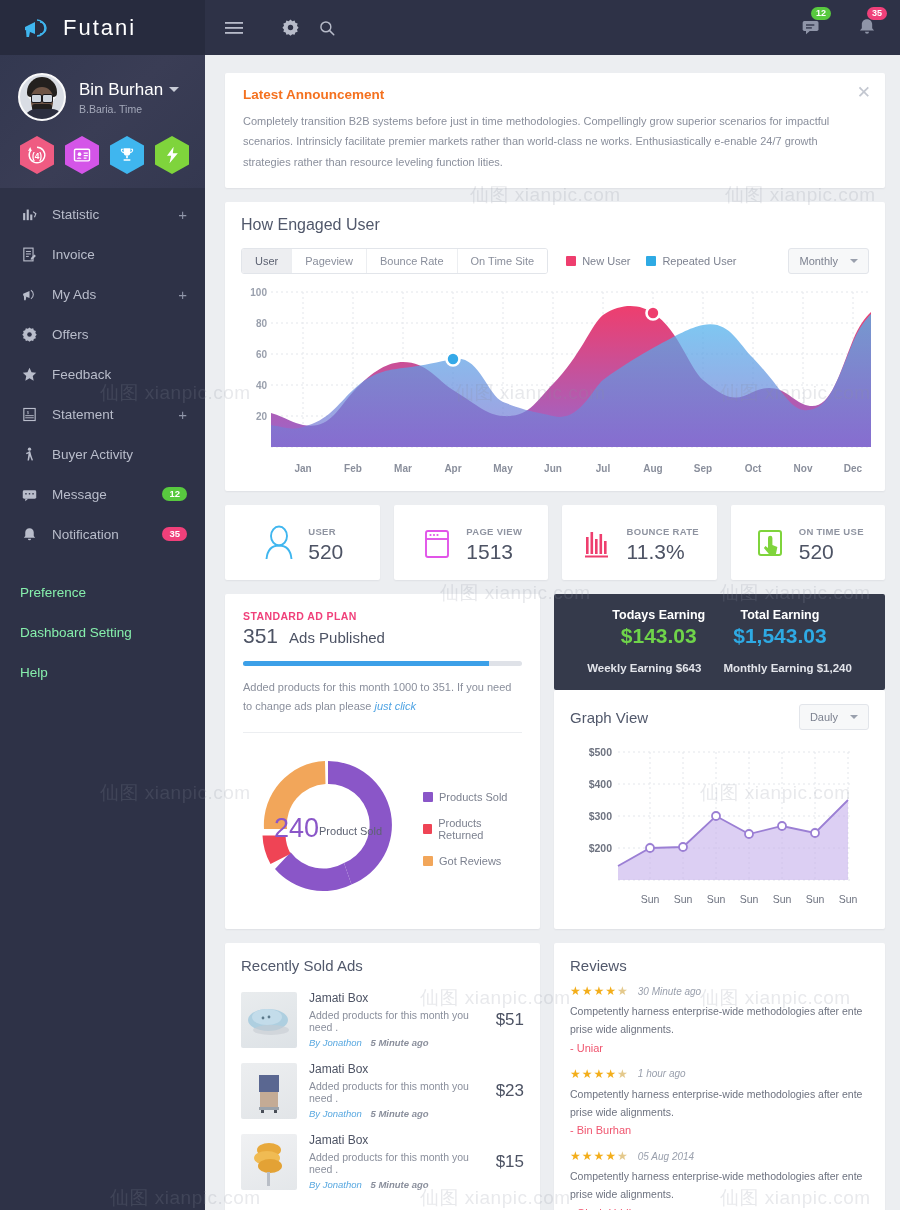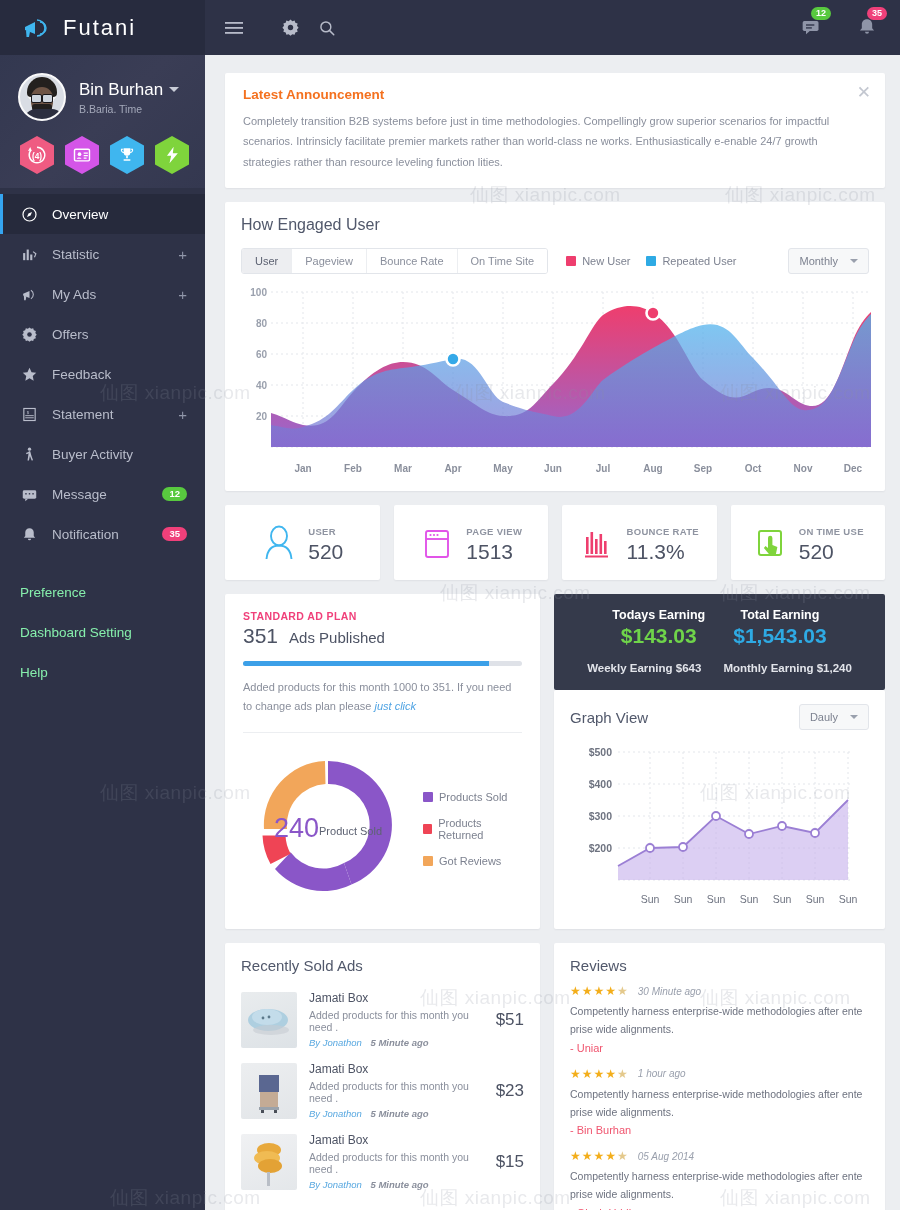--- a/index.html
+++ b/index.html
@@ -284,43 +284,46 @@
         <div class="hex" style="background:#7fd43c">
           <svg width="20" height="20" viewBox="0 0 24 24">
             <path d="M14 2 L6 13 h5 l-2 9 L19 10 h-6 Z" fill="#fff"></path>
           </svg>
         </div>
       </div>
     </div>
 
     <nav class="nav">
 
-      <div class="nav-item active">
-        <span class="nav-ico">
-          <svg width="17" height="17" viewBox="0 0 24 24">
-              <circle cx="12" cy="12" r="9.2" fill="none" stroke="#fff" stroke-width="1.7"></circle>
-              <path d="M15.5 8.5 L10.5 10.5 L8.5 15.5 L13.5 13.5 Z" fill="#fff"></path>
-            </svg>
-        </span>
-        <span class="nav-label">Overview</span>
-      </div>
 
       <div class="nav-item">
         <span class="nav-ico">
           <svg width="17" height="17" viewBox="0 0 24 24">
               <rect x="3" y="10" width="3" height="10" fill="#b9bdcb"></rect>
               <rect x="8" y="5" width="3" height="15" fill="#b9bdcb"></rect>
               <rect x="13" y="12" width="3" height="8" fill="#b9bdcb"></rect>
               <path d="M17 8 l4 3 -2 5" stroke="#b9bdcb" stroke-width="1.6" fill="none"></path>
             </svg>
         </span>
         <span class="nav-label">Statistic</span>
         <span class="plus">+</span>
       </div>
 
+      <div class="nav-item">
+        <span class="nav-ico">
+          <svg width="17" height="17" viewBox="0 0 24 24">
+              <rect x="4" y="3" width="13" height="18" fill="none" stroke="#b9bdcb" stroke-width="1.6"></rect>
+              <rect x="7" y="7" width="7" height="1.4" fill="#b9bdcb"></rect>
+              <rect x="7" y="10.5" width="7" height="1.4" fill="#b9bdcb"></rect>
+              <rect x="7" y="14" width="4" height="1.4" fill="#b9bdcb"></rect>
+              <path d="M14 17 l5-5 2 2 -5 5 -2.4 .4 Z" fill="#b9bdcb"></path>
+            </svg>
+        </span>
+        <span class="nav-label">Invoice</span>
+      </div>
 
       <div class="nav-item">
         <span class="nav-ico">
           <svg width="17" height="17" viewBox="0 0 24 24">
               <path d="M3 11 L12 7 L12 17 L3 13.5 Z" fill="#b9bdcb"></path>
               <path d="M4 13.5 L7.5 14.8 L6.6 20 L4.4 20 Z" fill="#b9bdcb"></path>
               <path d="M14 6 A7 7 0 0 1 14 18" stroke="#b9bdcb" stroke-width="1.5" fill="none"></path>
             </svg>
         </span>
         <span class="nav-label">My Ads</span>

